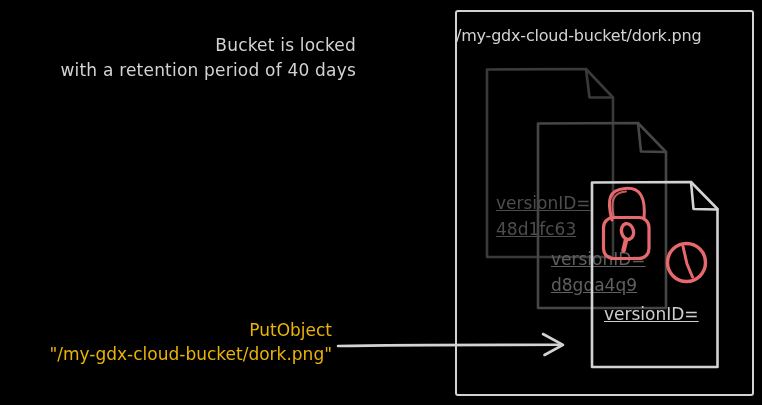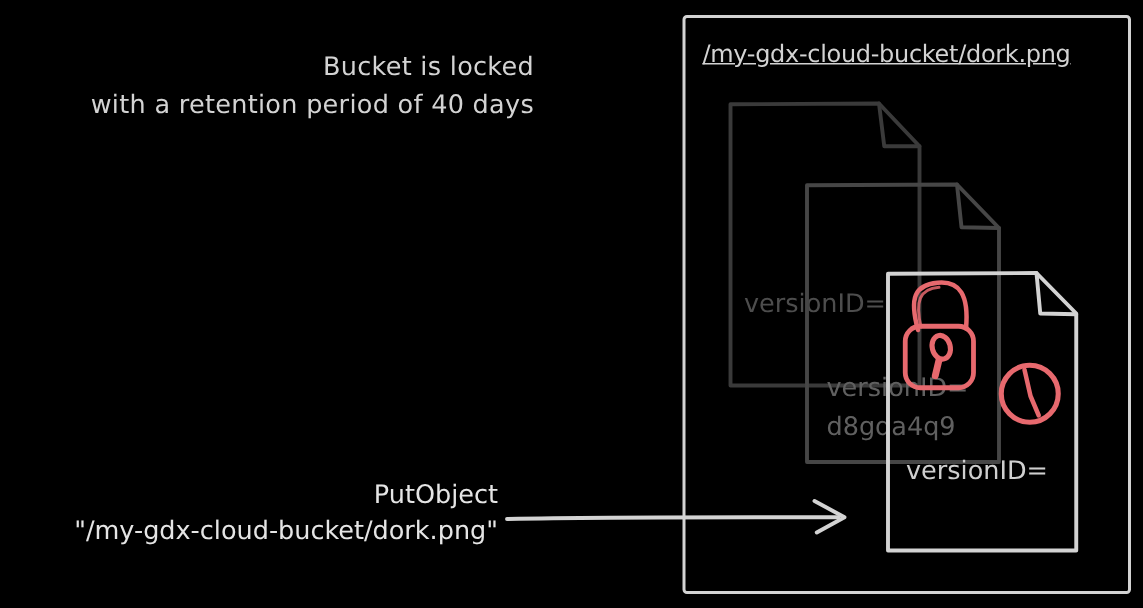--- a/index.html
+++ b/index.html
@@ -36,55 +36,54 @@
     top: 10px;
     width: 295px;
     height: 382px;
     border: 2px solid #d3d3d3;
     border-radius: 3px;
   }
   .bucket-title {
     left: 456px;
     top: 26px;
     width: 270px;
-    text-align: center;
     font-size: 16px;
     letter-spacing: -0.2px;
     color: #d3d3d3;
     white-space: nowrap;
-    text-decoration: underline;
   }
 
   
   .drawing {
     left: 0;
     top: 0;
     width: 762px;
     height: 405px;
   }
 
   
   .vtext {
     font-size: 17px;
     line-height: 26px;
     white-space: nowrap;
+    text-decoration: underline;
   }
   .vtext.v-back   { left: 496px; top: 190px; color: #4d4d4d; }
   .vtext.v-middle { left: 551px; top: 246px; color: #606060; }
   .vtext.v-front  { left: 604px; top: 301px; color: #cfcfcf; }
 
   
   .action {
     left: 0;
     top: 318px;
     width: 332px;
     text-align: right;
     font-size: 17px;
     line-height: 24px;
-    color: #e5e5e5;
+    color: #eab308;
     white-space: nowrap;
   }
 </style>
 </head>
 <body>
 
 <div class="abs annotation">
   <div>Bucket is locked</div>
   <div>with a retention period of 40 days</div>
 </div>
@@ -95,20 +94,21 @@
 <svg class="abs drawing" viewBox="0 0 762 405" fill="none" stroke-linecap="round" stroke-linejoin="round">
 
   <g stroke="#3a3a3a" stroke-width="2.6">
     <path d="M 487,257 L 487,69.5 L 586,69 L 613,97.5 L 613,257 Z"></path>
     <path d="M 586,69 L 589.5,97.5 L 613,97.5"></path>
   </g>
 </svg>
 
 <div class="abs vtext v-back">
   <div>versionID=</div>
+  <div>48d1fc63</div>
 </div>
 
 <svg class="abs drawing" viewBox="0 0 762 405" fill="none" stroke-linecap="round" stroke-linejoin="round">
 
   <g stroke="#464646" stroke-width="2.6">
     <path d="M 538,308 L 538,123.5 L 638,123 L 666,152 L 666,308 Z"></path>
     <path d="M 638,123 L 641,151.5 L 666,152"></path>
   </g>
 </svg>
 

